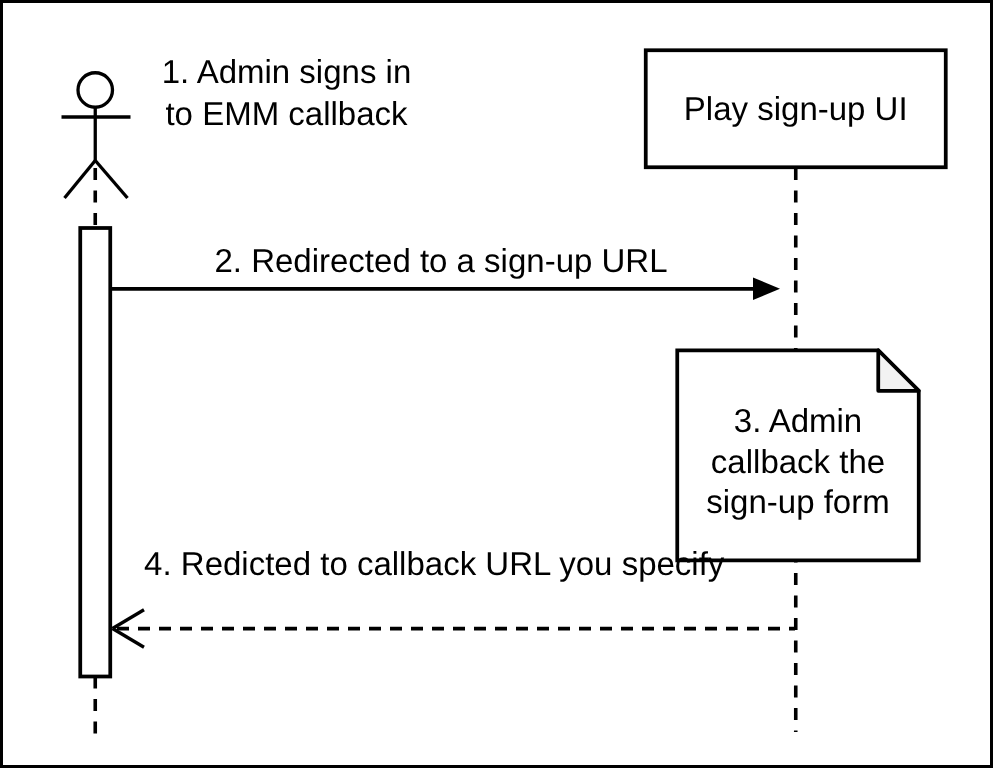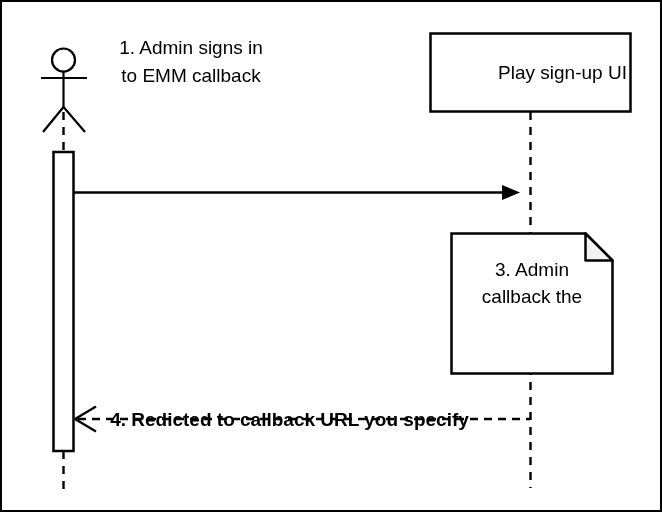--- a/index.html
+++ b/index.html
@@ -20,34 +20,33 @@
   .shapes {
     position: absolute;
     left: 0;
     top: 0;
     width: 662px;
     height: 512px;
   }
   .label {
     position: absolute;
     color: #000000;
-    font-size: 19px;
+    font-size: 22px;
     text-align: center;
     white-space: nowrap;
   }
   .label .line { display: block; }
   .msg1 { left: 89px;  top: 32px;  width: 200px; line-height: 28px; }
   .msg2 { left: 131px; top: 162px; width: 322px; line-height: 20px; }
-  .msg4 { left: 92px;  top: 408px; width: 391px; line-height: 20px; font-weight: bold; }
-  .note-text { left: 450px; top: 254px; width: 160px; line-height: 27px; }
+  .msg4 { left: 92px;  top: 364px; width: 391px; line-height: 20px; }
+  .note-text { left: 450px; top: 265px; width: 160px; line-height: 27px; }
   .participant-label {
     left: 428px; top: 31px; width: 201px; height: 79px;
     display: flex; align-items: center; justify-content: center;
     line-height: 22px;
-    margin-left: 32px;
   }
 </style>
 </head>
 <body>
 
 <div class="canvas">
 
   <svg class="shapes" viewBox="0 0 662 512" xmlns="http://www.w3.org/2000/svg">
 
     <g stroke="#000000" fill="none" stroke-width="2.2">
@@ -86,21 +85,23 @@
 
   <div class="label msg1">
     <span class="line">1. Admin signs in</span>
     <span class="line">to EMM callback</span>
   </div>
 
   <div class="label participant-label">
     <span>Play sign-up UI</span>
   </div>
 
+  <div class="label msg2">2. Redirected to a sign-up URL</div>
 
   <div class="label note-text">
     <span class="line">3. Admin</span>
     <span class="line">callback the</span>
+    <span class="line">sign-up form</span>
   </div>
 
   <div class="label msg4">4. Redicted to callback URL you specify</div>
 
 </div>
 
 </body></html>

